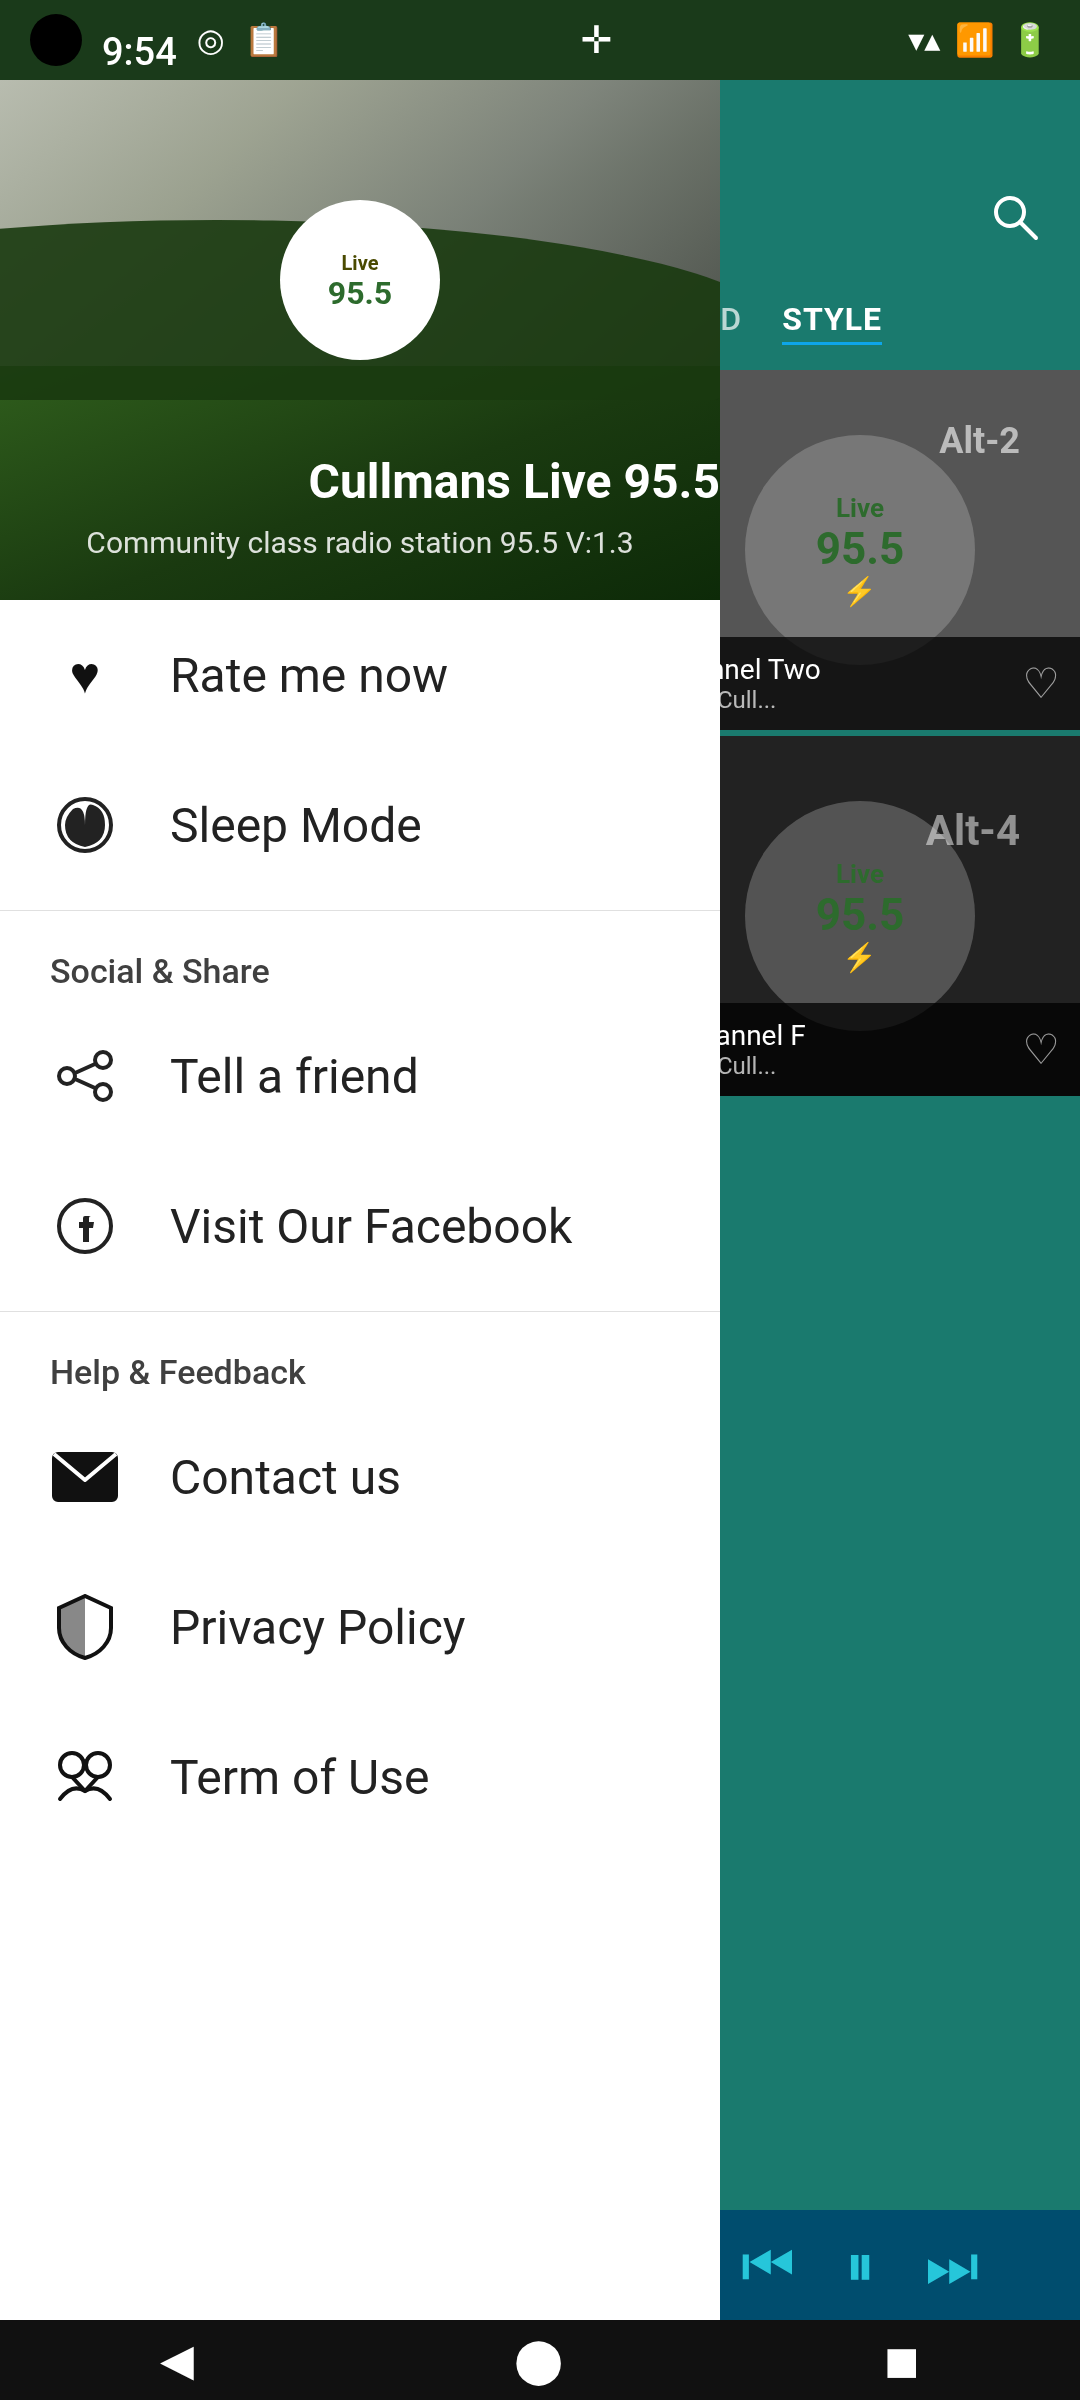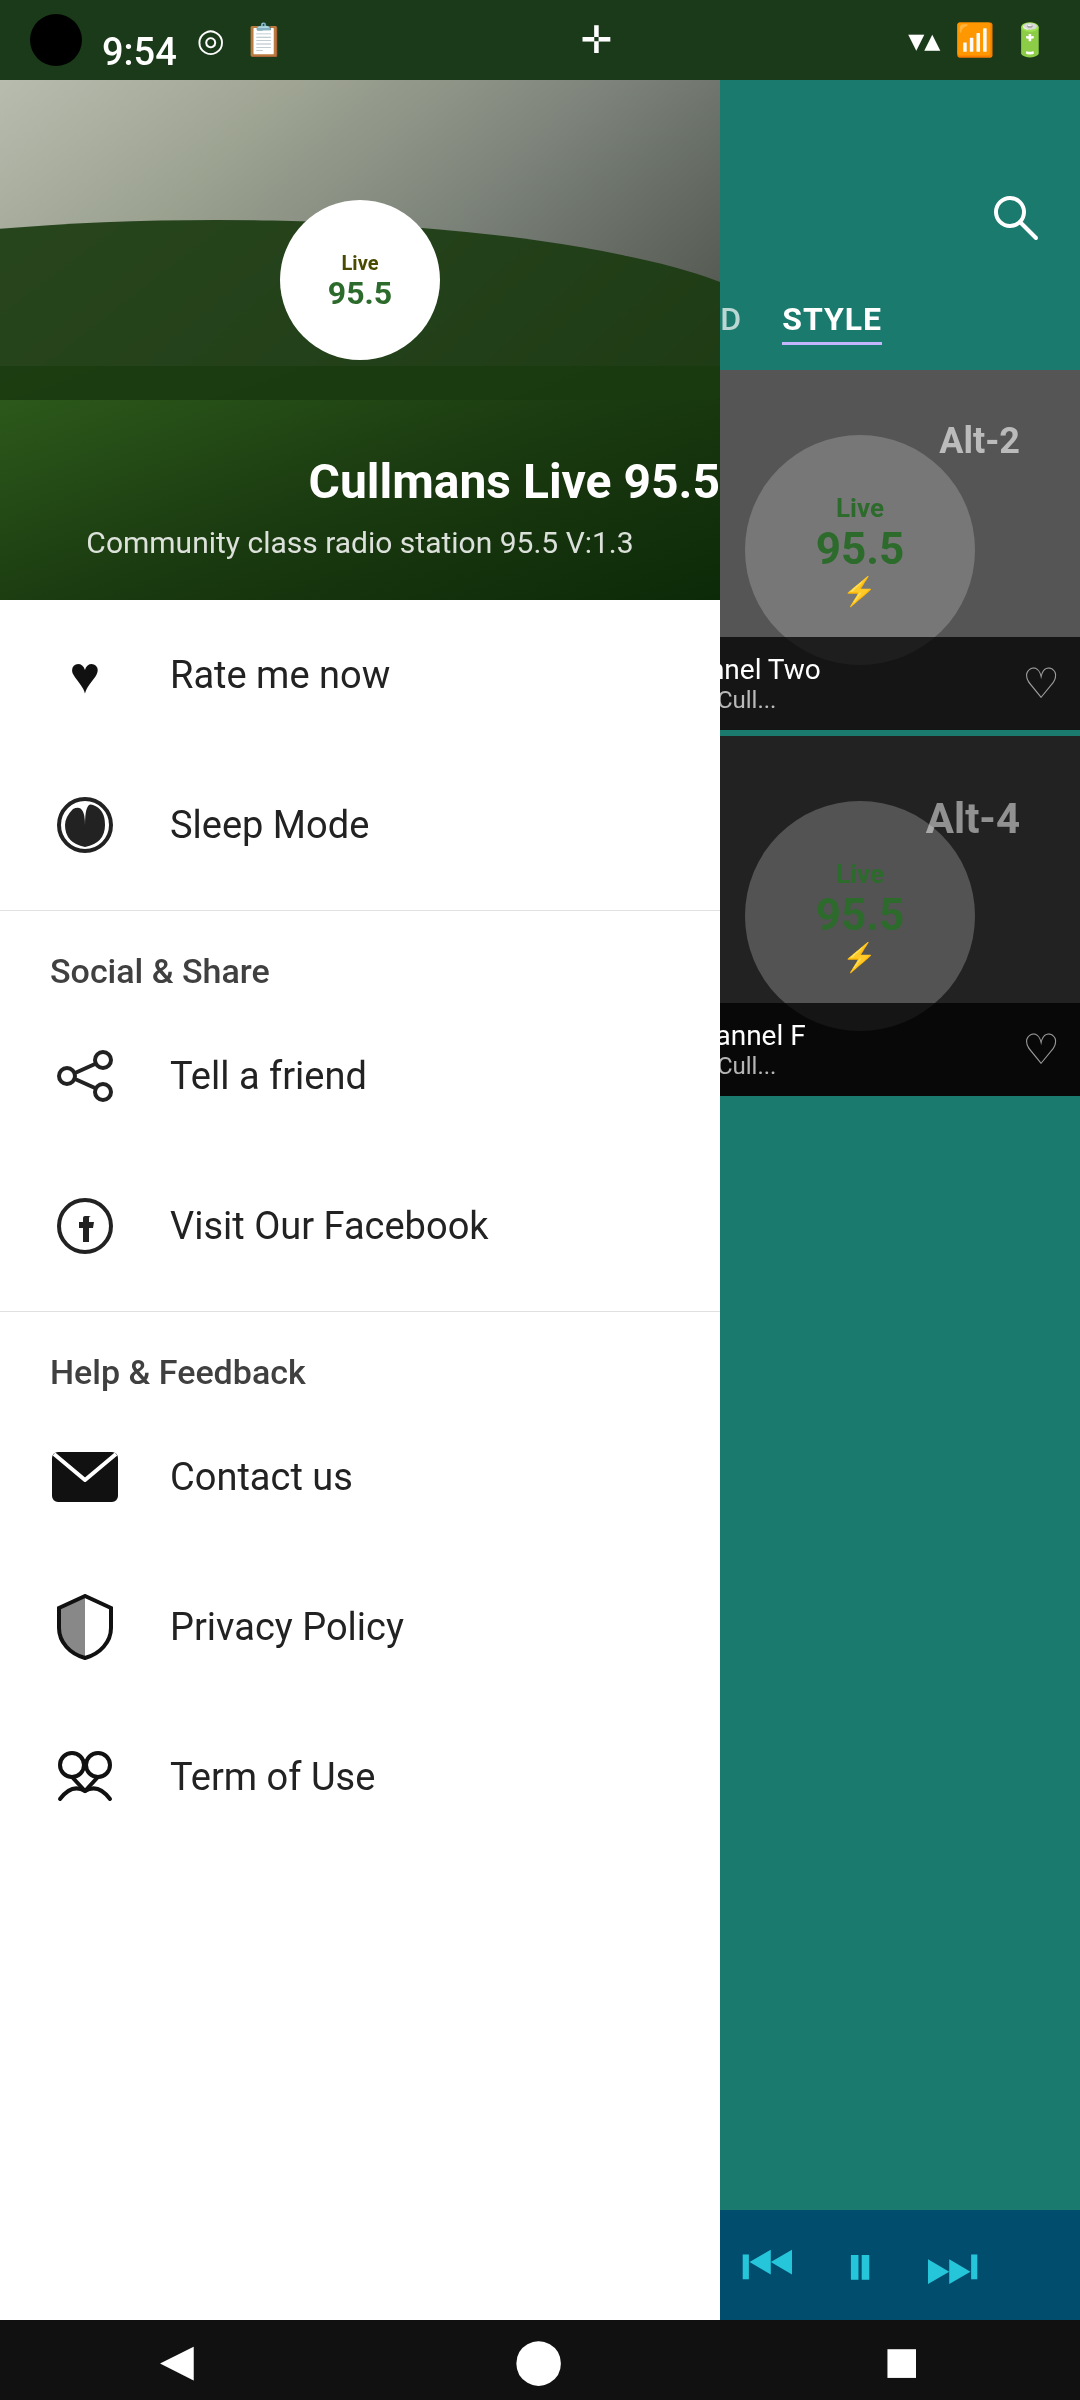--- a/index.html
+++ b/index.html
@@ -305,21 +305,21 @@
       align-items: center;
       justify-content: center;
       font-size: 52px;
       color: #222;
       flex-shrink: 0;
     }
 
     .menu-icon.heart { color: #111; }
 
     .menu-label {
-      font-size: 38px;
+      font-size: 48px;
       color: #222;
       font-weight: 400;
     }
 
     .section-divider {
       height: 1px;
       background: #e0e0e0;
       margin: 10px 0;
     }
 
@@ -355,21 +355,21 @@
 
   <div class="search-top">
     <svg width="52" height="52" viewBox="0 0 52 52" fill="none">
       <circle cx="22" cy="22" r="14" stroke="white" stroke-width="4"></circle>
       <line x1="32" y1="32" x2="48" y2="48" stroke="white" stroke-width="4" stroke-linecap="round"></line>
     </svg>
   </div>
 
   <div class="tabs-area">
     <span class="tab-item">KED</span>
-    <span class="tab-item" style="color:white;font-weight:700;border-bottom:3px solid #c4b5fd;padding-bottom:4px;">STYLE</span>
+    <span class="tab-item" style="color:white;font-weight:700;border-bottom:3px solid #0ea5e9;padding-bottom:4px;">STYLE</span>
   </div>
 
   <div class="right-cards">
 
     <div class="radio-card">
       <div class="radio-card-logo">
         <div style="text-align:center;">
           <div style="font-size:26px;font-weight:bold;color:#2d6b2d;">Live</div>
           <div style="font-size:44px;font-weight:bold;color:#2d6b2d;">95.5</div>
           <div style="color:#c8a000;font-size:28px;">⚡</div>
@@ -396,21 +396,21 @@
       </div>
       <div class="card-info-bar">
         <div>
           <div class="card-info-text">e Channel F</div>
           <div class="card-info-sub">from Cull...</div>
         </div>
         <span class="heart-outline">♡</span>
       </div>
     </div>
 
-    <div style="position:absolute;top:424px;right:60px;color:rgba(255,255,255,0.5);font-size:42px;font-weight:bold;">Alt-4</div>
+    <div style="position:absolute;top:436px;right:60px;color:rgba(255,255,255,0.5);font-size:42px;font-weight:bold;">Alt-4</div>
   </div>
 
   <div class="player-bar">
     <span class="player-btn" style="font-size:60px;">⏮</span>
     <span class="player-btn" style="font-size:60px;">⏸</span>
     <span class="player-btn" style="font-size:60px;">⏭</span>
   </div>
 
 </div>
 

